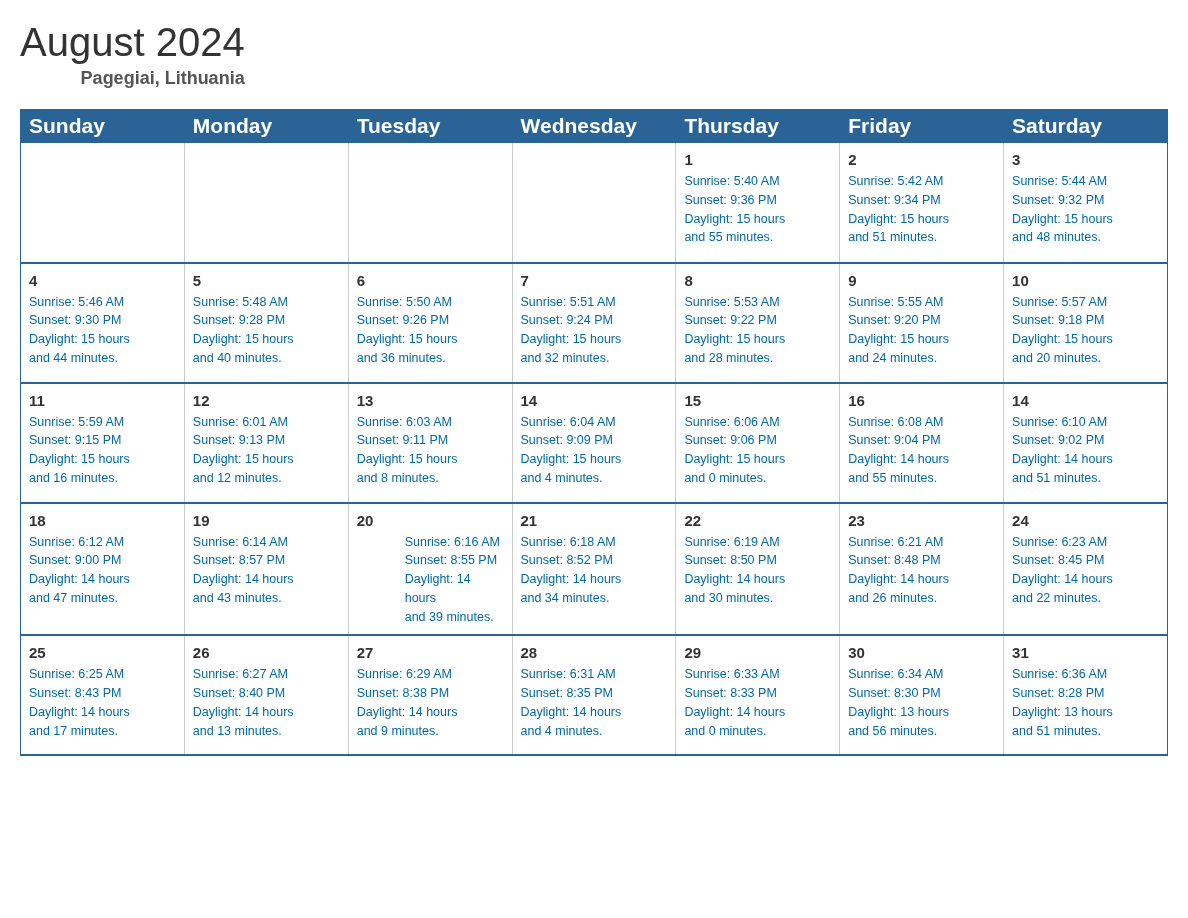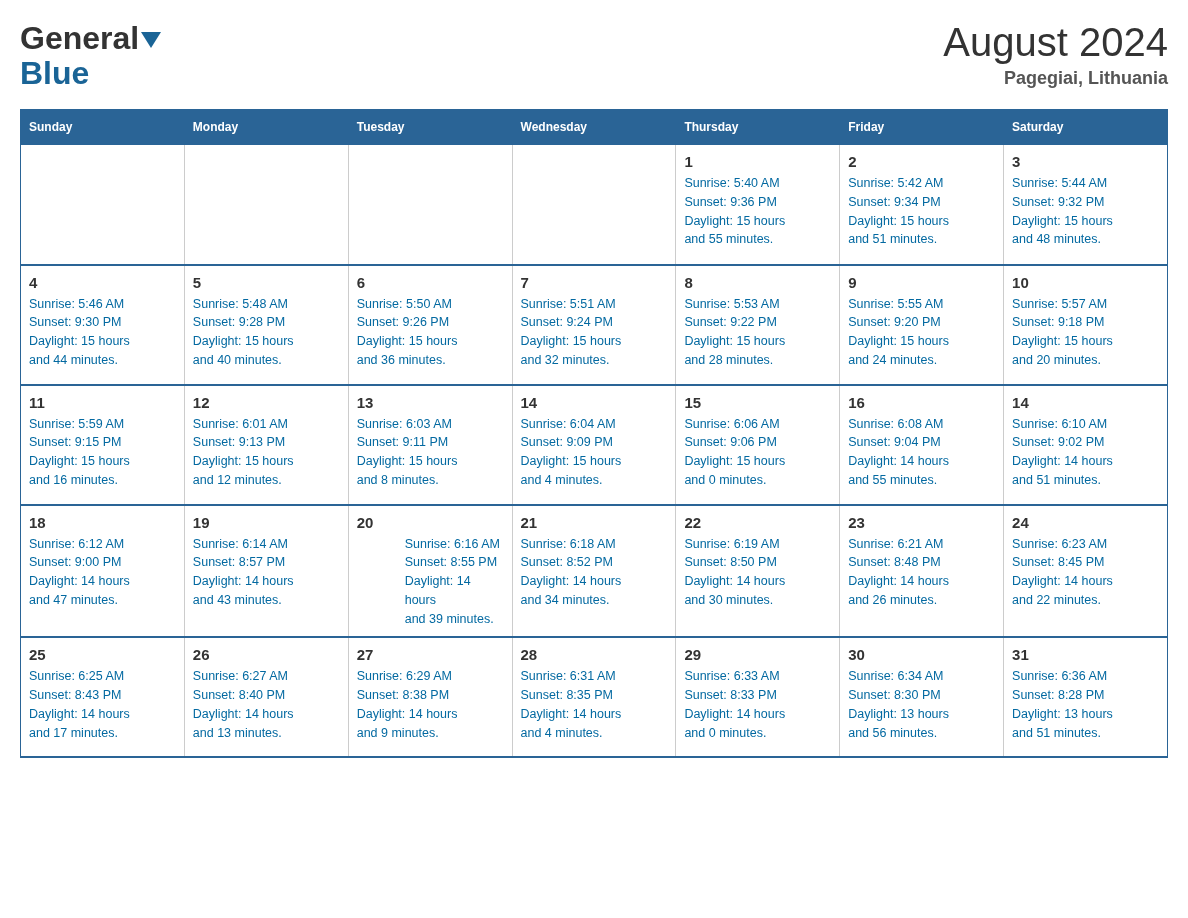--- a/index.html
+++ b/index.html
@@ -40,23 +40,23 @@
     table {
       width: 100%;
       border-collapse: collapse;
       table-layout: fixed;
     }
     thead tr {
       background-color: #2a6496;
     }
     thead th {
       color: #fff;
-      font-size: 12px;
+      font-size: 21px;
       font-weight: bold;
-      padding: 10px 8px;
+      padding: 4px 8px;
       text-align: left;
       border: 1px solid #2a6496;
     }
     tbody tr {
       border-bottom: 2px solid #2a6496;
     }
     tbody td {
       vertical-align: top;
       padding: 8px;
       border-left: 1px solid #ccc;
@@ -83,27 +83,20 @@
       color: #0369a1;
     }
     .empty-cell {
       background: #fff;
     }
   </style>
 </head>
 <body>
 
 <div class="header">
-  <div class="logo">
-    <div style="display:flex;align-items:center;">
-      <span style="font-size:32px;font-weight:bold;color:#333;">General</span>
-      <span style="display:inline-block;width:0;height:0;border-left:10px solid transparent;border-right:10px solid transparent;border-top:16px solid #1a6496;margin-left:2px;margin-bottom:-2px;"></span>
-    </div>
-    <span style="font-size:32px;font-weight:bold;color:#1a6496;line-height:1;">Blue</span>
-  </div>
   <div class="title-section">
     <div class="month-year">August 2024</div>
     <div class="location">Pagegiai, Lithuania</div>
   </div>
 </div>
 
 <table>
   <thead>
     <tr>
     <th>Sunday</th>

